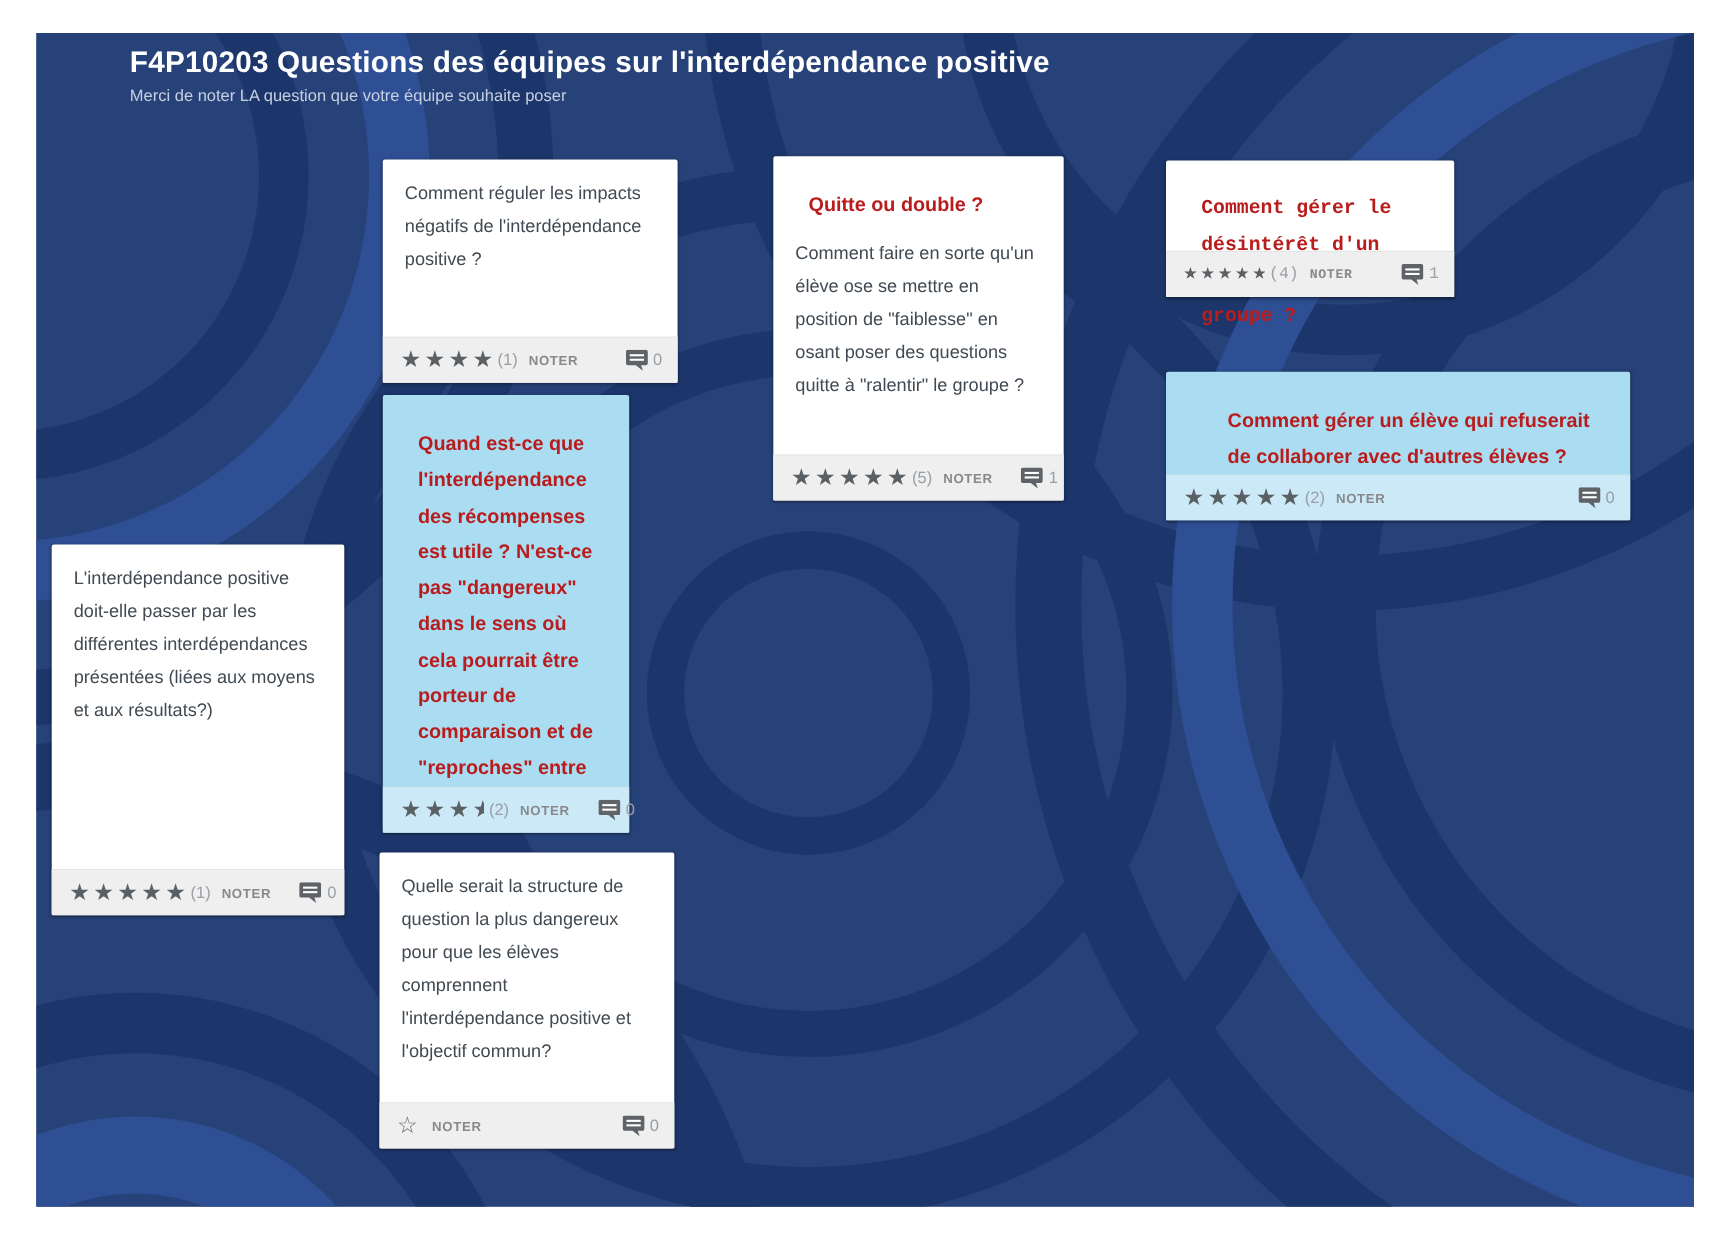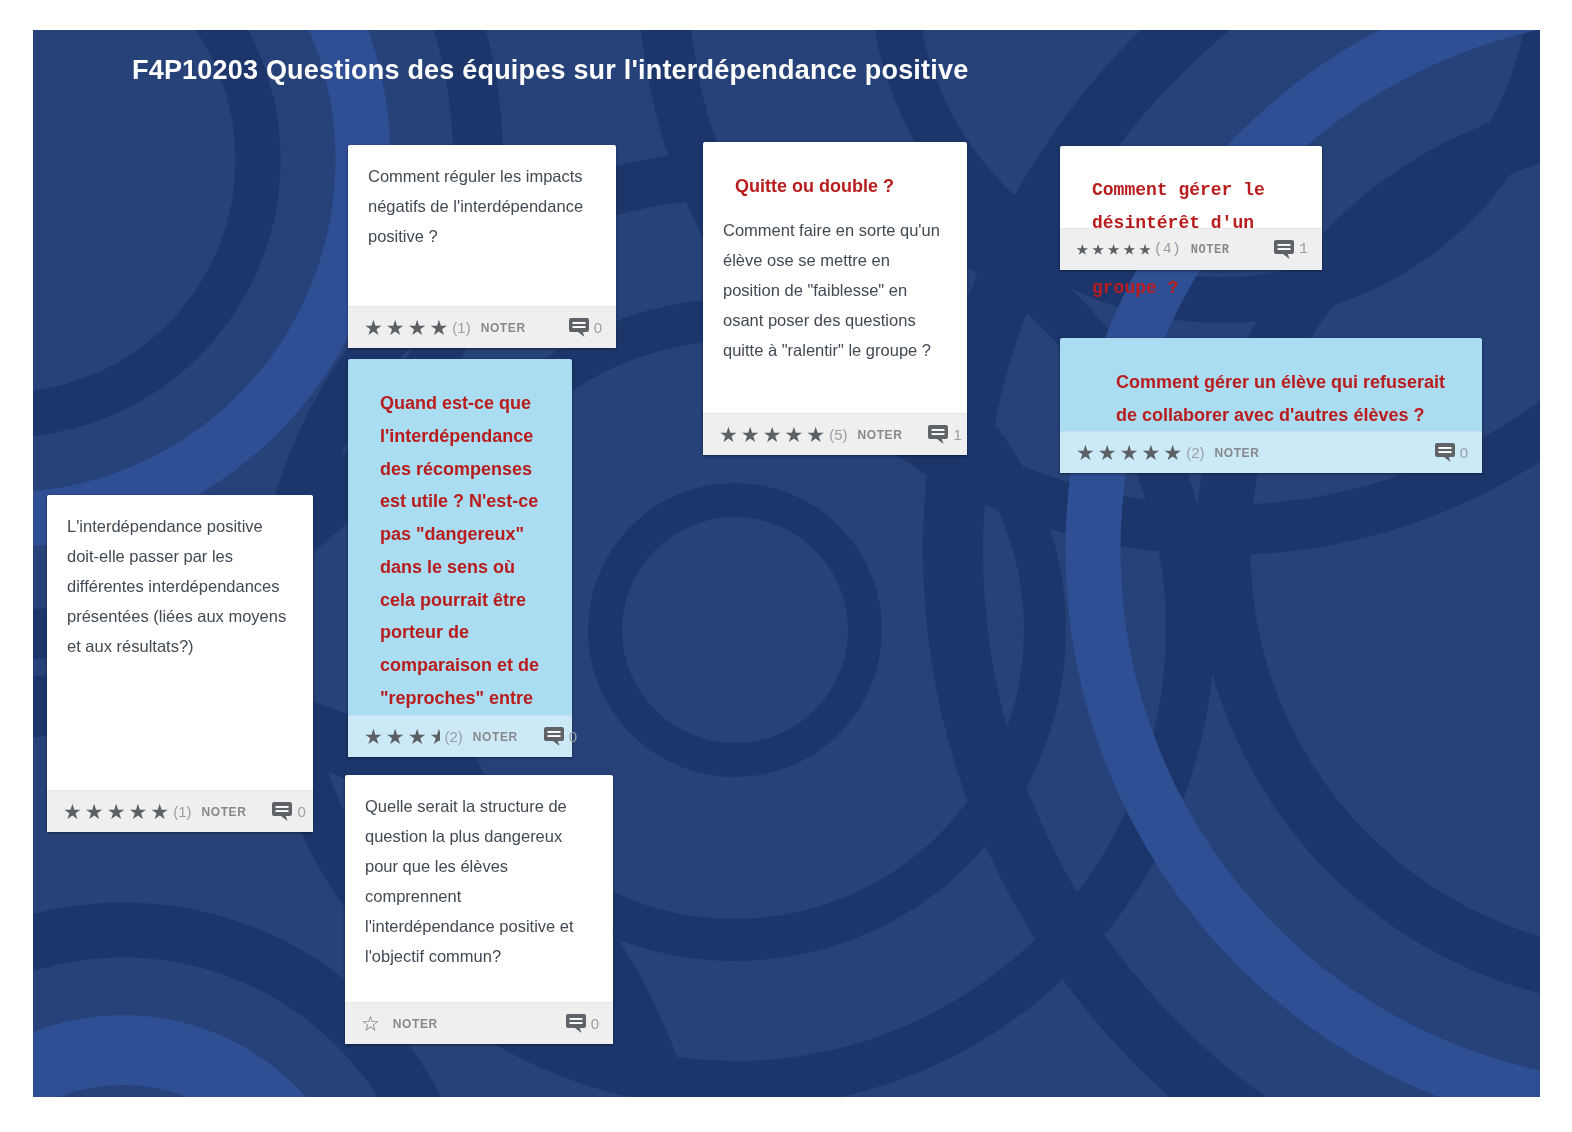--- a/index.html
+++ b/index.html
@@ -10,21 +10,21 @@
   }
   .board{
     position:absolute;left:33px;top:30px;width:1507px;height:1067px;
     background:#274278;overflow:hidden;
   }
   .bg-pattern{position:absolute;left:0;top:0;width:100%;height:100%;display:block;}
 
   
   .board-header{position:absolute;left:85px;top:10px;z-index:2;}
   .board-title{
-    margin:14px;color:#ffffff;font-size:27px;font-weight:700;line-height:1.25;
+    margin:0;color:#ffffff;font-size:27px;font-weight:700;line-height:1.25;
     letter-spacing:.2px;
   }
   .board-subtitle{margin:5px 0 0;color:#c7d0e0;font-size:15px;font-weight:400;}
 
   
   .card{
     position:absolute;z-index:2;border-radius:2px;
     box-shadow:0 1px 3px rgba(0,0,0,.45);
   }
   .card.white{background:#ffffff;}
@@ -95,20 +95,21 @@
     </g>
     <g fill="none" stroke="#2f4f95">
       <circle cx="-30" cy="130" r="360" stroke-width="55"></circle>
       <circle cx="90" cy="1230" r="210" stroke-width="70"></circle>
       <circle cx="1620" cy="520" r="560" stroke-width="55"></circle>
     </g>
   </svg>
 
   <header class="board-header">
     <h1 class="board-title">F4P10203 Questions des équipes sur l'interdépendance positive</h1>
+    <p class="board-subtitle">Merci de noter LA question que votre équipe souhaite poser</p>
   </header>
 <article class="card pos-0 white">
     <div class="card-text">
 
       <p class="card-body">Comment réguler les impacts négatifs de l'interdépendance positive ?</p>
     </div>
     <footer class="card-footer">
       <div class="rating">
         <span class="stars">
             <span class="star">★</span>

